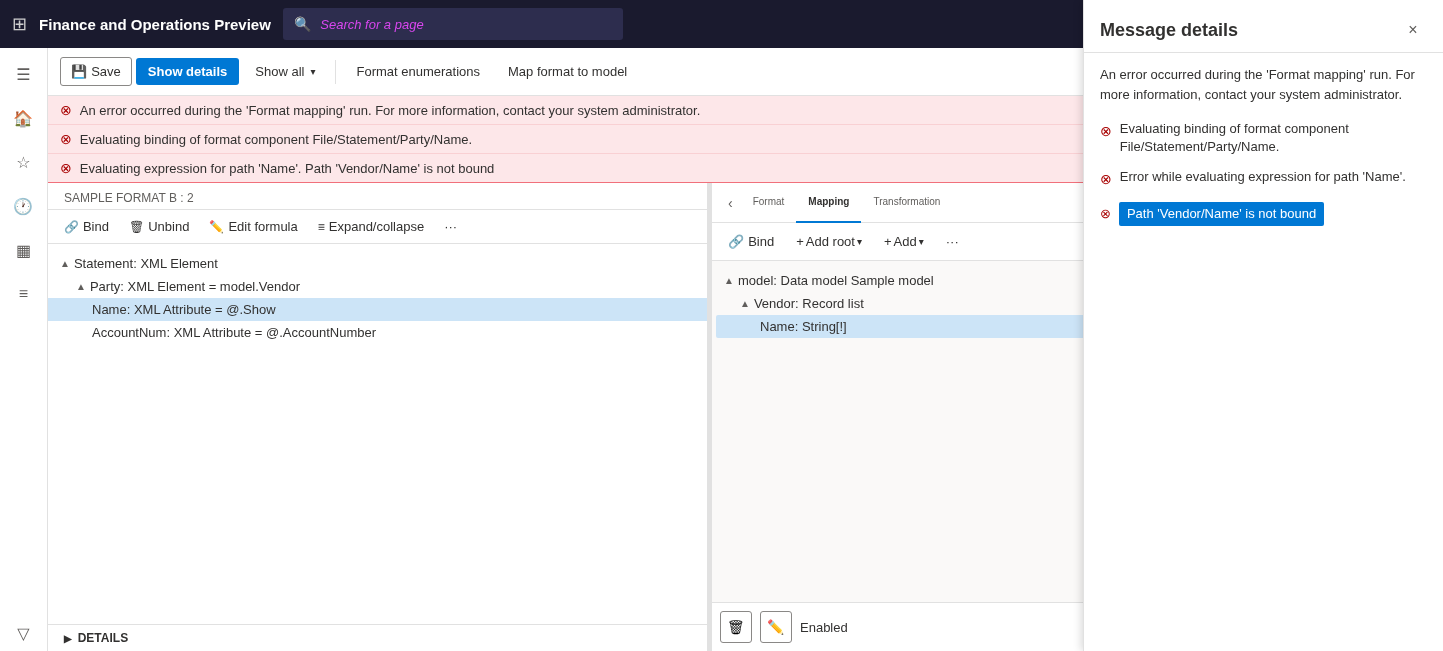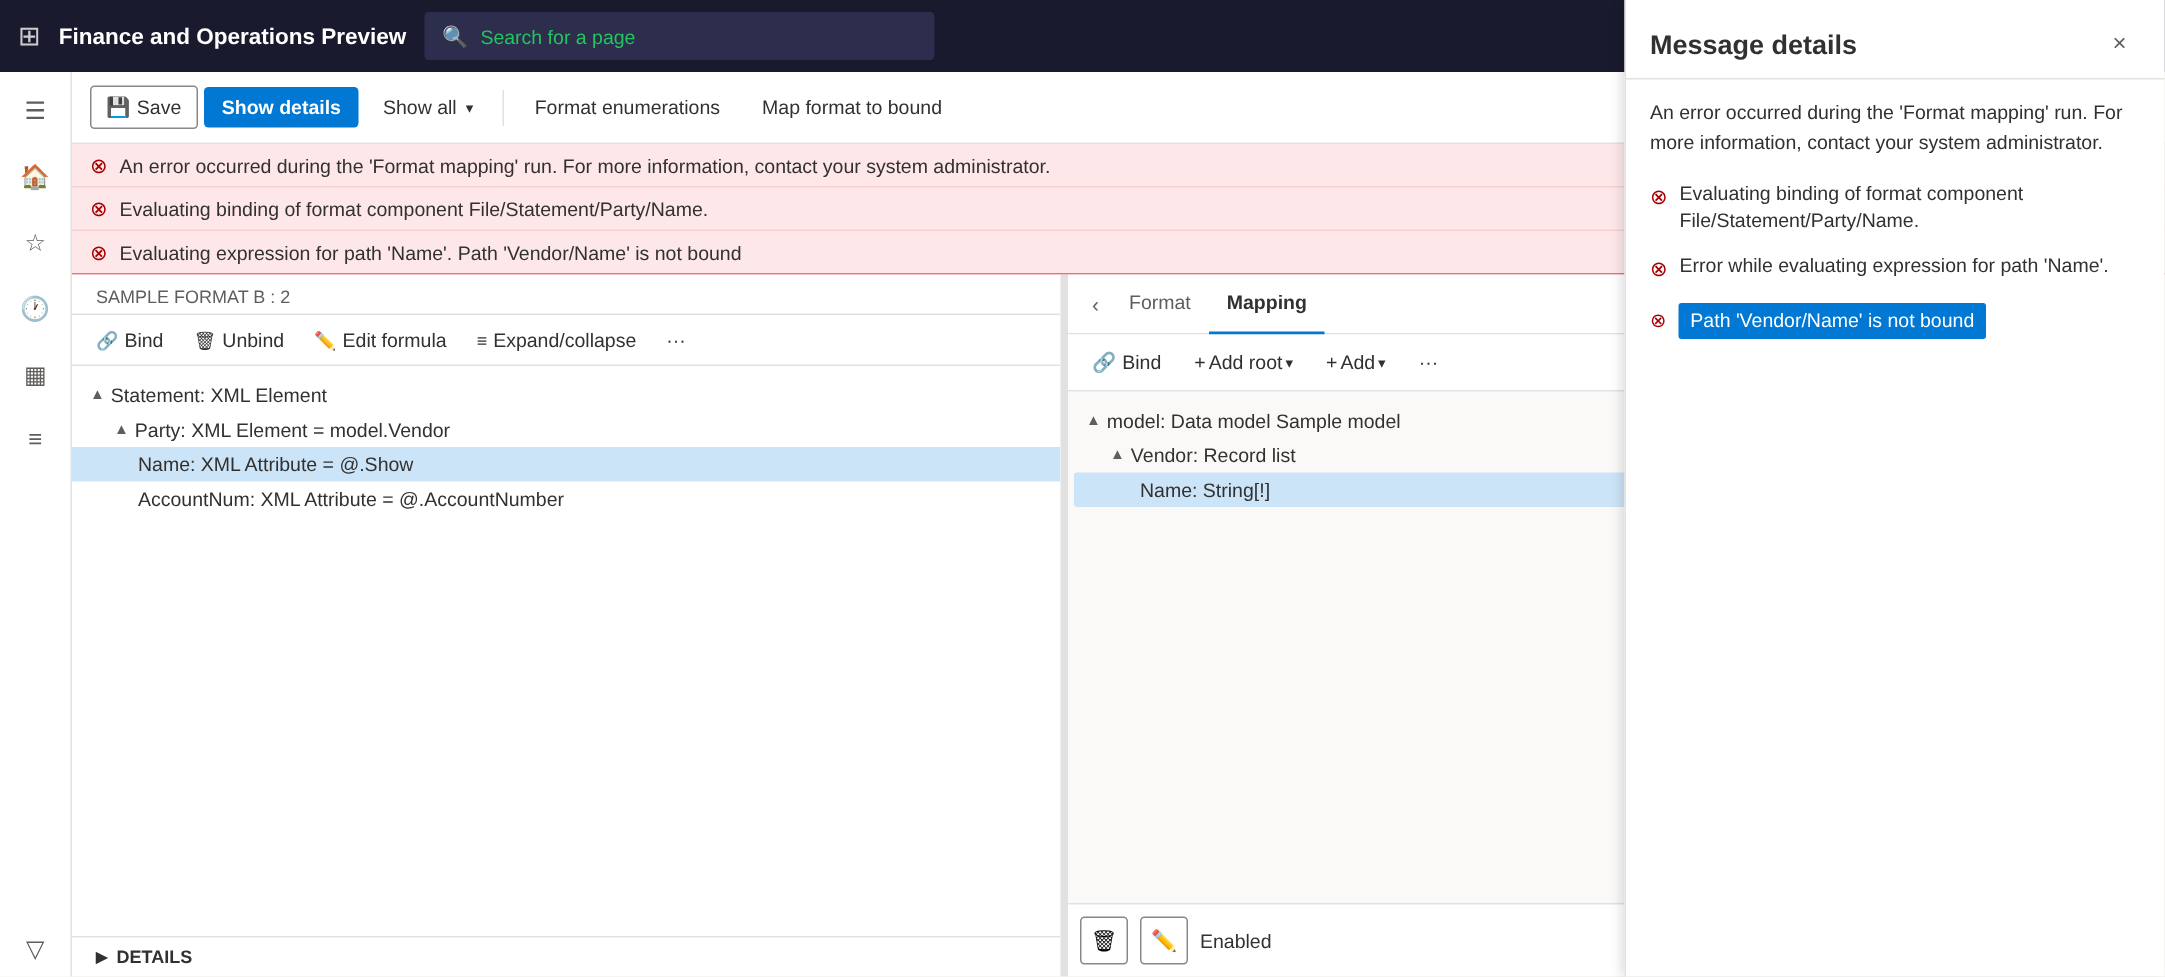--- a/index.html
+++ b/index.html
@@ -119,21 +119,21 @@
     
     .right-panel {
       flex: 1; display: flex; flex-direction: column; background: #faf9f8; overflow: hidden;
     }
     .mapping-tabs {
       display: flex; align-items: center; padding: 0 8px;
       border-bottom: 1px solid #e1e1e1; background: #fff; height: 40px;
     }
     .mapping-tab {
       padding: 0 12px; height: 40px; display: flex; align-items: center;
-      cursor: pointer; font-size: 13px; color: #605e5c; border-bottom: 2px solid transparent;
+      cursor: pointer; font-size: 10px; color: #605e5c; border-bottom: 2px solid transparent;
     }
     .mapping-tab.active { color: #323130; border-bottom-color: #0078d4; font-weight: 600; }
 
     .mapping-toolbar {
       display: flex; align-items: center; gap: 6px; padding: 6px 8px;
       border-bottom: 1px solid #e1e1e1; background: #fff;
     }
     .mapping-toolbar .btn {
       display: flex; align-items: center; gap: 4px;
       padding: 5px 8px; border: none; background: transparent;
@@ -185,21 +185,21 @@
     .show-all-btn { display: flex; align-items: center; gap: 3px; }
   </style>
 </head>
 <body>
 
 <div class="top-nav">
   <div style="font-size:18px; color:#ccc; cursor:pointer;">⊞</div>
   <div class="app-title">Finance and Operations Preview</div>
   <div class="search-bar">
     <span style="font-size:14px;">🔍</span>
-    <span style="color:#22c55e;">Search for a page</span>
+    <span style="color:#d946ef;font-style:italic;">Search for a page</span>
   </div>
   <div class="spacer"></div>
   <div class="nav-icons">
     <span style="color:#fff; font-size:13px;">USMF</span>
     <span style="cursor:pointer; font-size:16px;">🔔</span>
     <span style="cursor:pointer; font-size:16px;">⚙️</span>
     <span style="cursor:pointer; font-size:16px;">❓</span>
     <div class="user-avatar">NS</div>
   </div>
 </div>
@@ -227,21 +227,21 @@
     </button>
     <button class="btn show-all-btn">
       <span>Show all</span>
       <span style="font-size:10px;">▾</span>
     </button>
     <div class="separator"></div>
     <button class="btn">
       <span>Format enumerations</span>
     </button>
     <button class="btn">
-      <span>Map format to bound</span>
+      <span>Map format to model</span>
     </button>
     <div class="spacer"></div>
     <button class="icon-btn">🔍</button>
     <button class="icon-btn">···</button>
     <button class="icon-btn">✦</button>
     <button class="icon-btn">📋</button>
     <button class="icon-btn" style="position:relative;">
       <span style="background:#0078d4; color:#fff; border-radius:50%; width:18px; height:18px; font-size:10px; display:flex; align-items:center; justify-content:center;">0</span>
     </button>
     <button class="icon-btn">↺</button>
@@ -323,20 +323,23 @@
     <div class="right-panel">
 
       <div class="mapping-tabs">
         <span style="cursor:pointer; color:#605e5c; padding: 0 8px; font-size:14px;">‹</span>
         <div class="mapping-tab">
           <span>Format</span>
         </div>
         <div class="mapping-tab active">
           <span>Mapping</span>
         </div>
+        <div class="mapping-tab">
+          <span>Transformation</span>
+        </div>
         <span style="cursor:pointer; color:#605e5c; padding: 0 8px; font-size:14px; margin-left:auto;">›</span>
       </div>
 
       <div class="mapping-toolbar">
         <button class="btn">
           <span>🔗</span>
           <span>Bind</span>
         </button>
         <button class="btn btn-with-arrow">
           <span>+</span>

